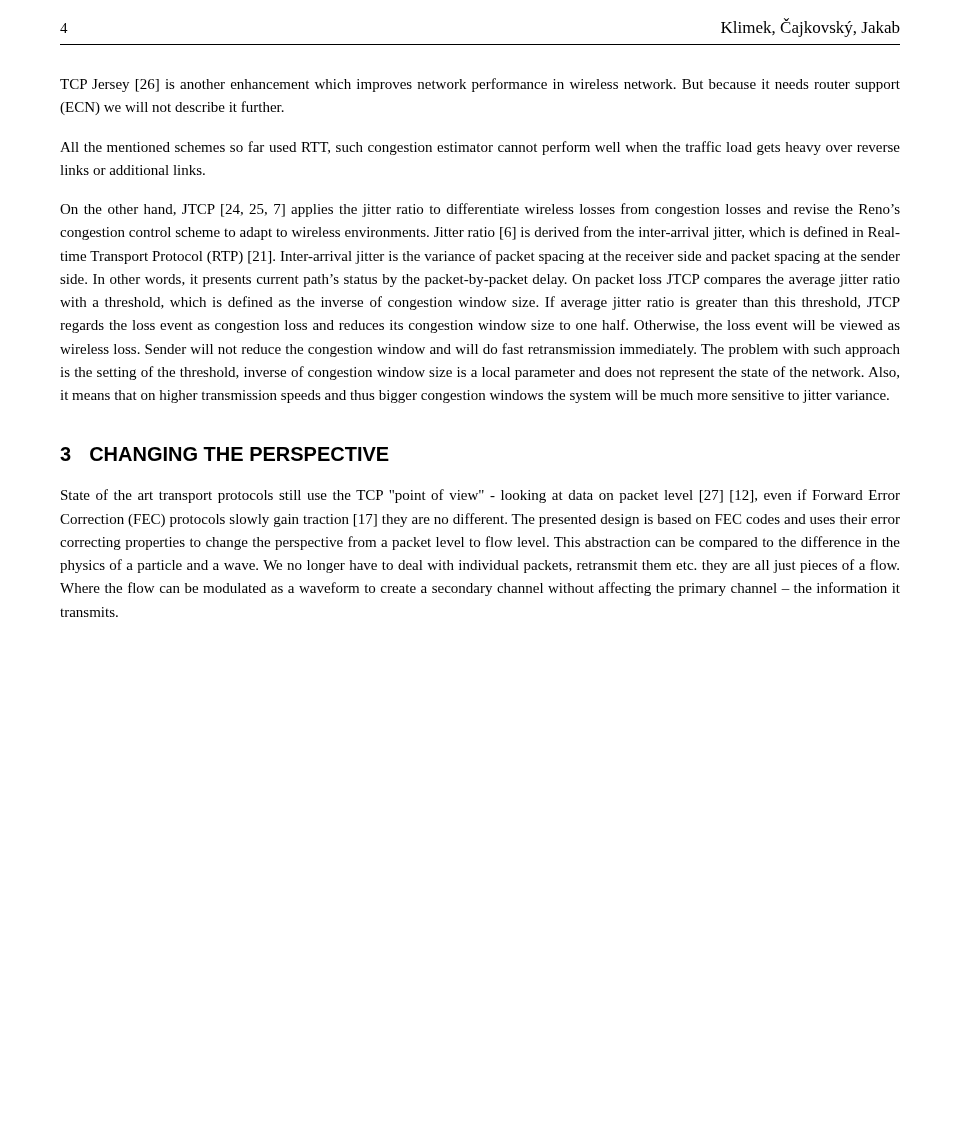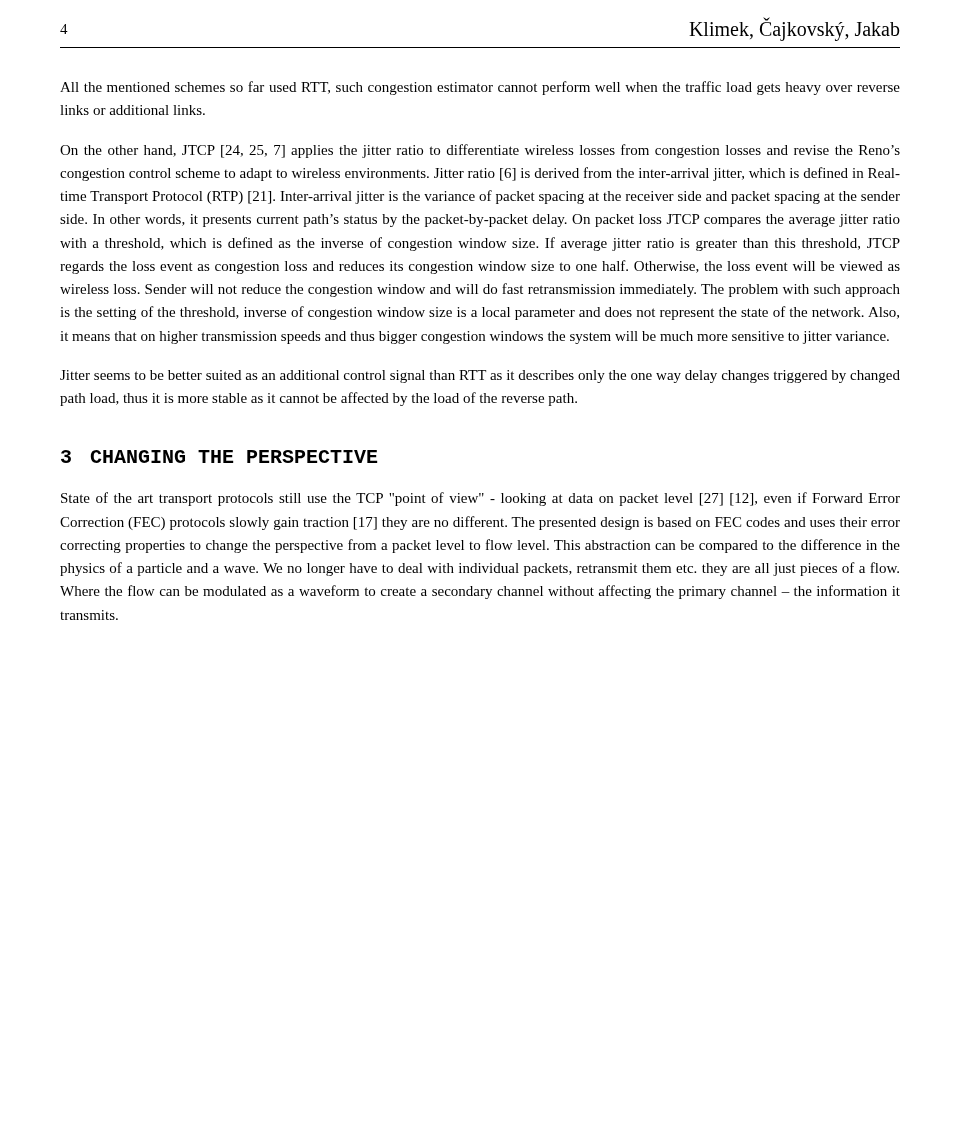--- a/index.html
+++ b/index.html
@@ -32,62 +32,62 @@
       padding: 18px 0 6px 0;
       margin-bottom: 28px;
     }
 
     .page-number {
       font-size: 15px;
       font-family: "Times New Roman", Times, serif;
     }
 
     .page-author {
-      font-size: 20px;
+      font-size: 17px;
       font-family: "Times New Roman", Times, serif;
       text-align: right;
     }
 
     .paragraph {
       text-align: justify;
       line-height: 1.55;
       margin-bottom: 16px;
       font-size: 15px;
     }
 
     .section-heading {
       font-size: 20px;
       font-weight: bold;
       margin-top: 36px;
       margin-bottom: 18px;
-      font-family: Liberation Mono, monospace;
+      font-family: Liberation Sans, sans-serif;
     }
 
     .section-number {
       font-size: 20px;
       font-weight: bold;
       margin-right: 18px;
     }
   </style>
 </head>
 <body>
 
 <div class="page">
 
   <div class="page-header">
     <span class="page-number">4</span>
     <span class="page-author">Klimek, Čajkovský, Jakab</span>
   </div>
 
+  <p class="paragraph">TCP Jersey [26] is another enhancement which improves network performance in wireless network. But because it needs router support (ECN) we will not describe it further.</p>
 
   <p class="paragraph">All the mentioned schemes so far used RTT, such congestion estimator cannot perform well when the traffic load gets heavy over reverse links or additional links.</p>
 
   <p class="paragraph">On the other hand, JTCP [24, 25, 7] applies the jitter ratio to differentiate wireless losses from congestion losses and revise the Reno’s congestion control scheme to adapt to wireless environments. Jitter ratio [6] is derived from the inter-arrival jitter, which is defined in Real-time Transport Protocol (RTP) [21]. Inter-arrival jitter is the variance of packet spacing at the receiver side and packet spacing at the sender side. In other words, it presents current path’s status by the packet-by-packet delay. On packet loss JTCP compares the average jitter ratio with a threshold, which is defined as the inverse of congestion window size. If average jitter ratio is greater than this threshold, JTCP regards the loss event as congestion loss and reduces its congestion window size to one half. Otherwise, the loss event will be viewed as wireless loss. Sender will not reduce the congestion window and will do fast retransmission immediately. The problem with such approach is the setting of the threshold, inverse of congestion window size is a local parameter and does not represent the state of the network. Also, it means that on higher transmission speeds and thus bigger congestion windows the system will be much more sensitive to jitter variance.</p>
 
-  <p class="paragraph">Jitter seems to be better suited as an additional control signal than RTT as it describes only the one way delay changes triggered by changed path load, thus it is more stable as it cannot be affected by the load of the reverse path.</p>
 
   <div class="section-heading">
     <span class="section-number">3</span><span>CHANGING THE PERSPECTIVE</span>
   </div>
 
   <p class="paragraph">State of the art transport protocols still use the TCP "point of view" - looking at data on packet level [27] [12], even if Forward Error Correction (FEC) protocols slowly gain traction [17] they are no different. The presented design is based on FEC codes and uses their error correcting properties to change the perspective from a packet level to flow level. This abstraction can be compared to the difference in the physics of a particle and a wave. We no longer have to deal with individual packets, retransmit them etc. they are all just pieces of a flow. Where the flow can be modulated as a waveform to create a secondary channel without affecting the primary channel – the information it transmits.</p>
 
 </div>
 
 </body></html>

